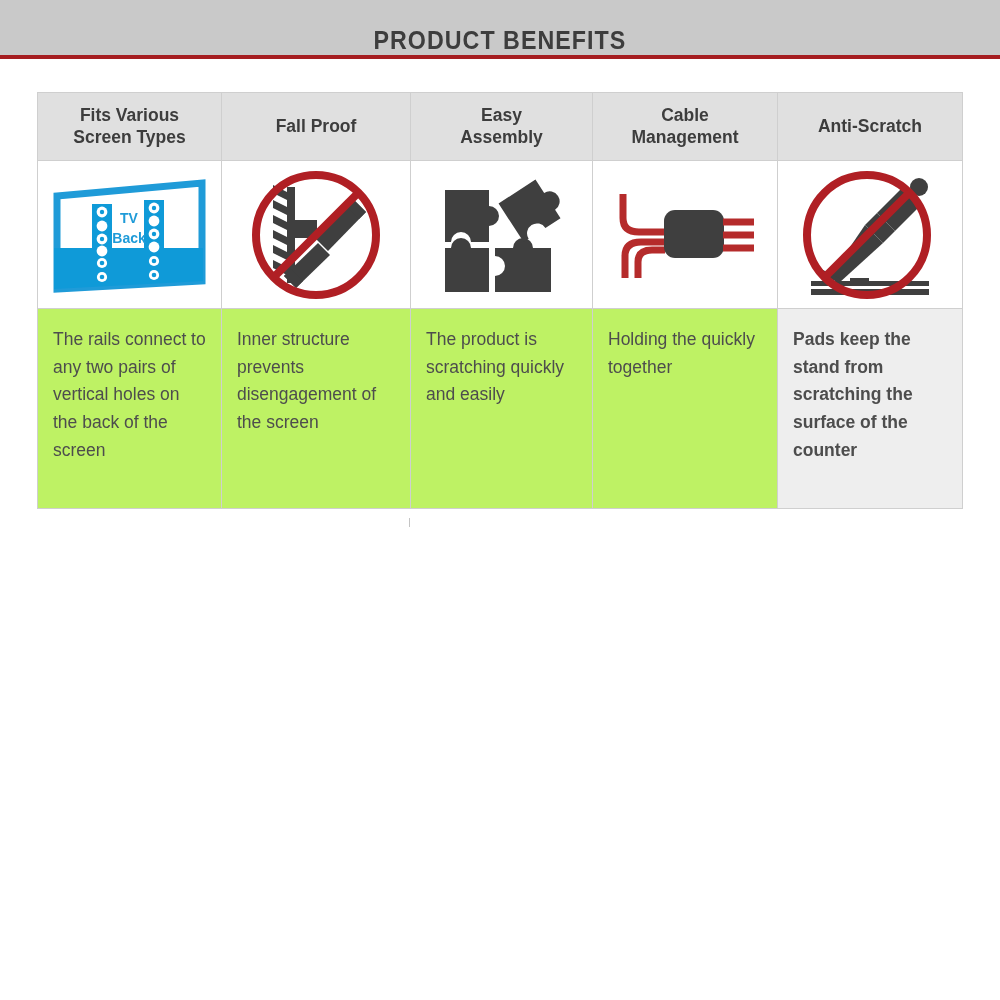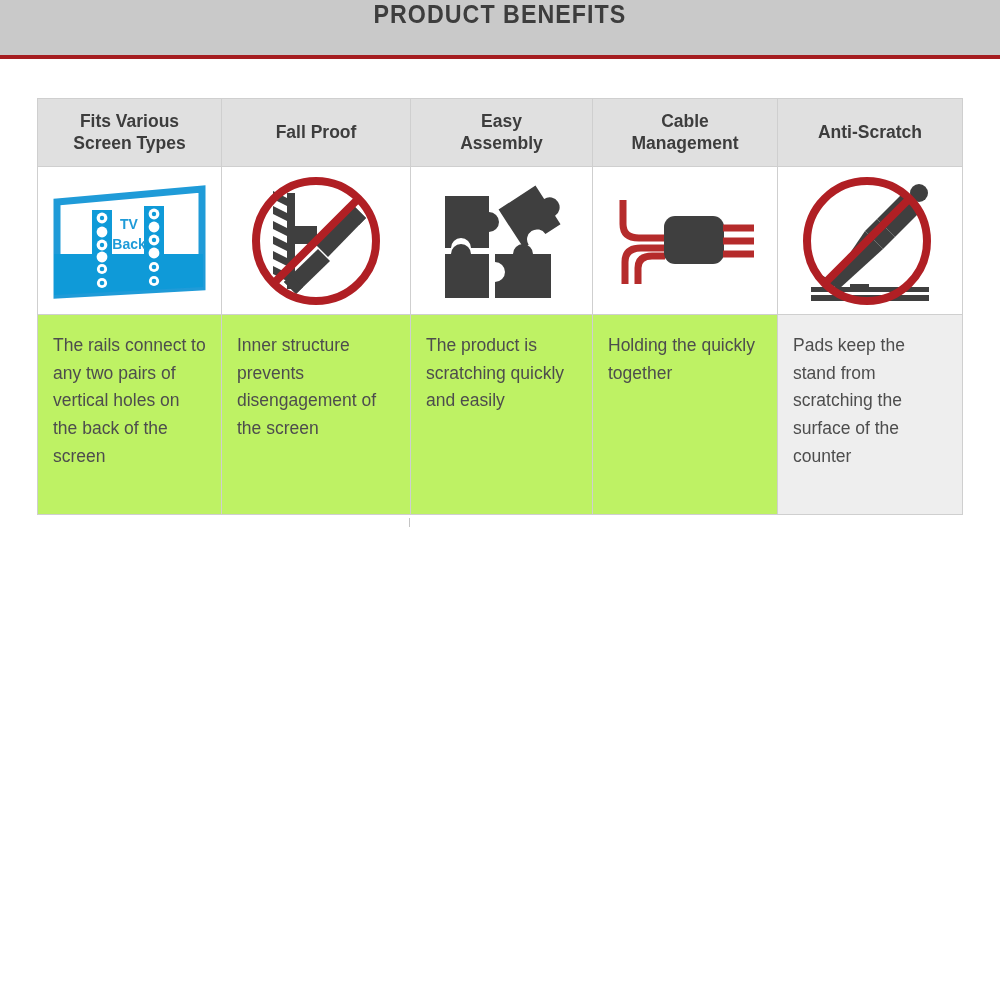--- a/index.html
+++ b/index.html
@@ -14,37 +14,37 @@
 
   
   .title-bar {
     position: absolute;
     left: 0; top: 0;
     width: 1000px;
     height: 59px;
     background: #c9c9c9;
     border-bottom: 4px solid #a51d20;
     display: flex;
-    align-items: flex-start;
+    align-items: flex-end;
     justify-content: center;
   }
   .title-text {
     font-size: 25px;
     font-weight: bold;
     letter-spacing: 1.1px;
     color: #3d3d3d;
     font-family: "Liberation Sans", sans-serif;
     transform: scaleX(0.93);
   }
 
   
   .benefits-table {
     position: absolute;
     left: 37px;
-    top: 98px;
+    top: 92px;
     width: 925px;
     border-collapse: collapse;
     table-layout: fixed;
   }
   .benefits-table td, .benefits-table th {
     border: 1px solid #cfcfcf;
     vertical-align: top;
     padding: 0;
   }
 
@@ -90,20 +90,21 @@
   }
 
   
   .desc-row td {
     background: #bef264;
     height: 200px;
     padding: 17px 14px 10px 15px;
   }
   .desc-row td.shade {
     background: #eeeeee;
+    font-weight: bold;
   }
   .desc-text {
     font-size: 17.5px;
     line-height: 1.58;
     color: #4d4d4d;
     font-family: "Liberation Sans", sans-serif;
   }
 
   
   .stray-divider {

